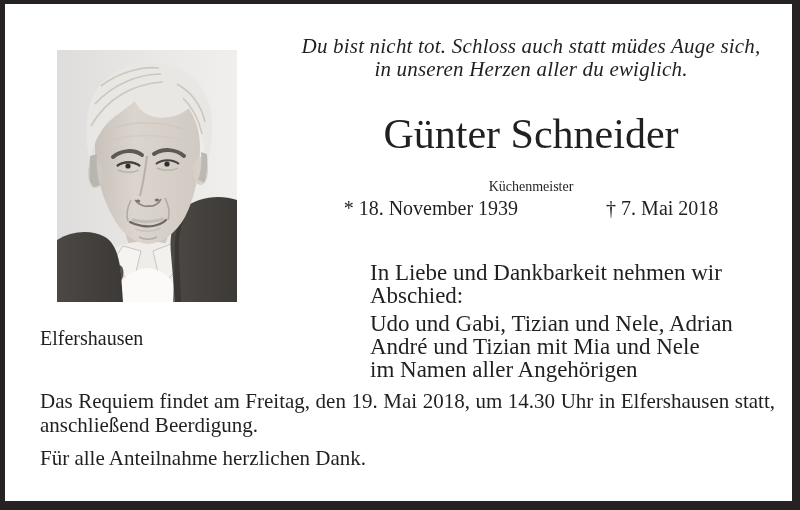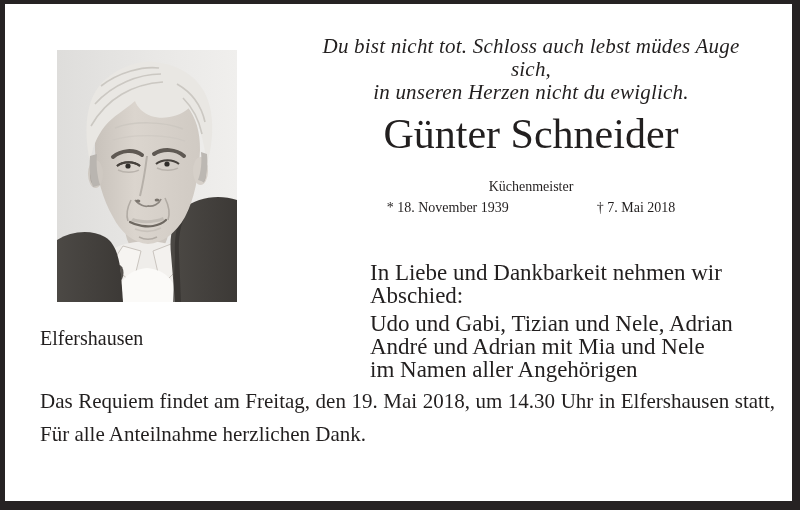--- a/index.html
+++ b/index.html
@@ -45,21 +45,21 @@
     font-size:42px;line-height:62px;
     white-space:nowrap;
   }
   .deceased-title{
     top:177px;
     font-size:14px;line-height:20px;
   }
   .dates-row{
     top:197px;
     display:flex;justify-content:center;gap:88px;
-    font-size:14px;line-height:22px;
+    font-size:20px;line-height:22px;
   }
   .farewell{
     position:absolute;left:370px;top:261px;width:400px;
     text-align:left;font-size:23px;line-height:23px;
   }
   .farewell-intro{margin-bottom:5px;}
   .city{
     position:absolute;left:40px;top:327px;
     font-size:20px;line-height:22px;text-align:right;
   }
@@ -156,41 +156,42 @@
         <path d="M108,148 C112,156 113,164 111,170" stroke="#b1aba4" stroke-width="1.6" fill="none"></path>
         <path d="M76,168 C84,171 98,171 106,167 L107,170 C98,174 82,174 74,171 Z" fill="#b3ada6" opacity="0.6"></path>
         <path d="M73,172 C80,176 90,177 96,176 C102,175 106,173 109,170" stroke="#6e6861" stroke-width="2.2" fill="none" stroke-linecap="round"></path>
         <path d="M78,179 C86,182 96,182 104,178" stroke="#c9c3bc" stroke-width="1.8" fill="none"></path>
         <path d="M82,187 C88,190 94,190 100,187" stroke="#b1aba4" stroke-width="1.4" fill="none"></path>
       </g>
     </svg>
   </div>
 
   <div class="right-col epitaph">
-    <div>Du bist nicht tot. Schloss auch lebst müdes Auge sich,</div>
-    <div>in unseren Herzen nicht du ewiglich.</div>
+    <div>Du bist nicht tot. Schloss auch statt müdes Auge sich,</div>
+    <div>in unseren Herzen aller du ewiglich.</div>
   </div>
 
   <div class="right-col deceased-name">Günter Schneider</div>
 
   <div class="right-col deceased-title">Küchenmeister</div>
 
   <div class="right-col dates-row">
     <span>* 18. November 1939</span>
     <span>† 7. Mai 2018</span>
   </div>
 
   <div class="farewell">
     <div class="farewell-intro">In Liebe und Dankbarkeit nehmen wir Abschied:</div>
     <div>Udo und Gabi, Tizian und Nele, Adrian</div>
-    <div>André und Adrian mit Mia und Nele</div>
+    <div>André und Tizian mit Mia und Nele</div>
     <div>im Namen aller Angehörigen</div>
   </div>
 
   <div class="city">Elfershausen</div>
 
   <div class="service">
     <div class="justify-line">Das Requiem findet am Freitag, den 19. Mai 2018, um 14.30 Uhr in Elfershausen statt,</div>
+    <div>anschließend Beerdigung.</div>
     <div class="thanks-line">Für alle Anteilnahme herzlichen Dank.</div>
   </div>
 
   <div class="notice-frame"></div>
 </div>
 
 </body></html>

